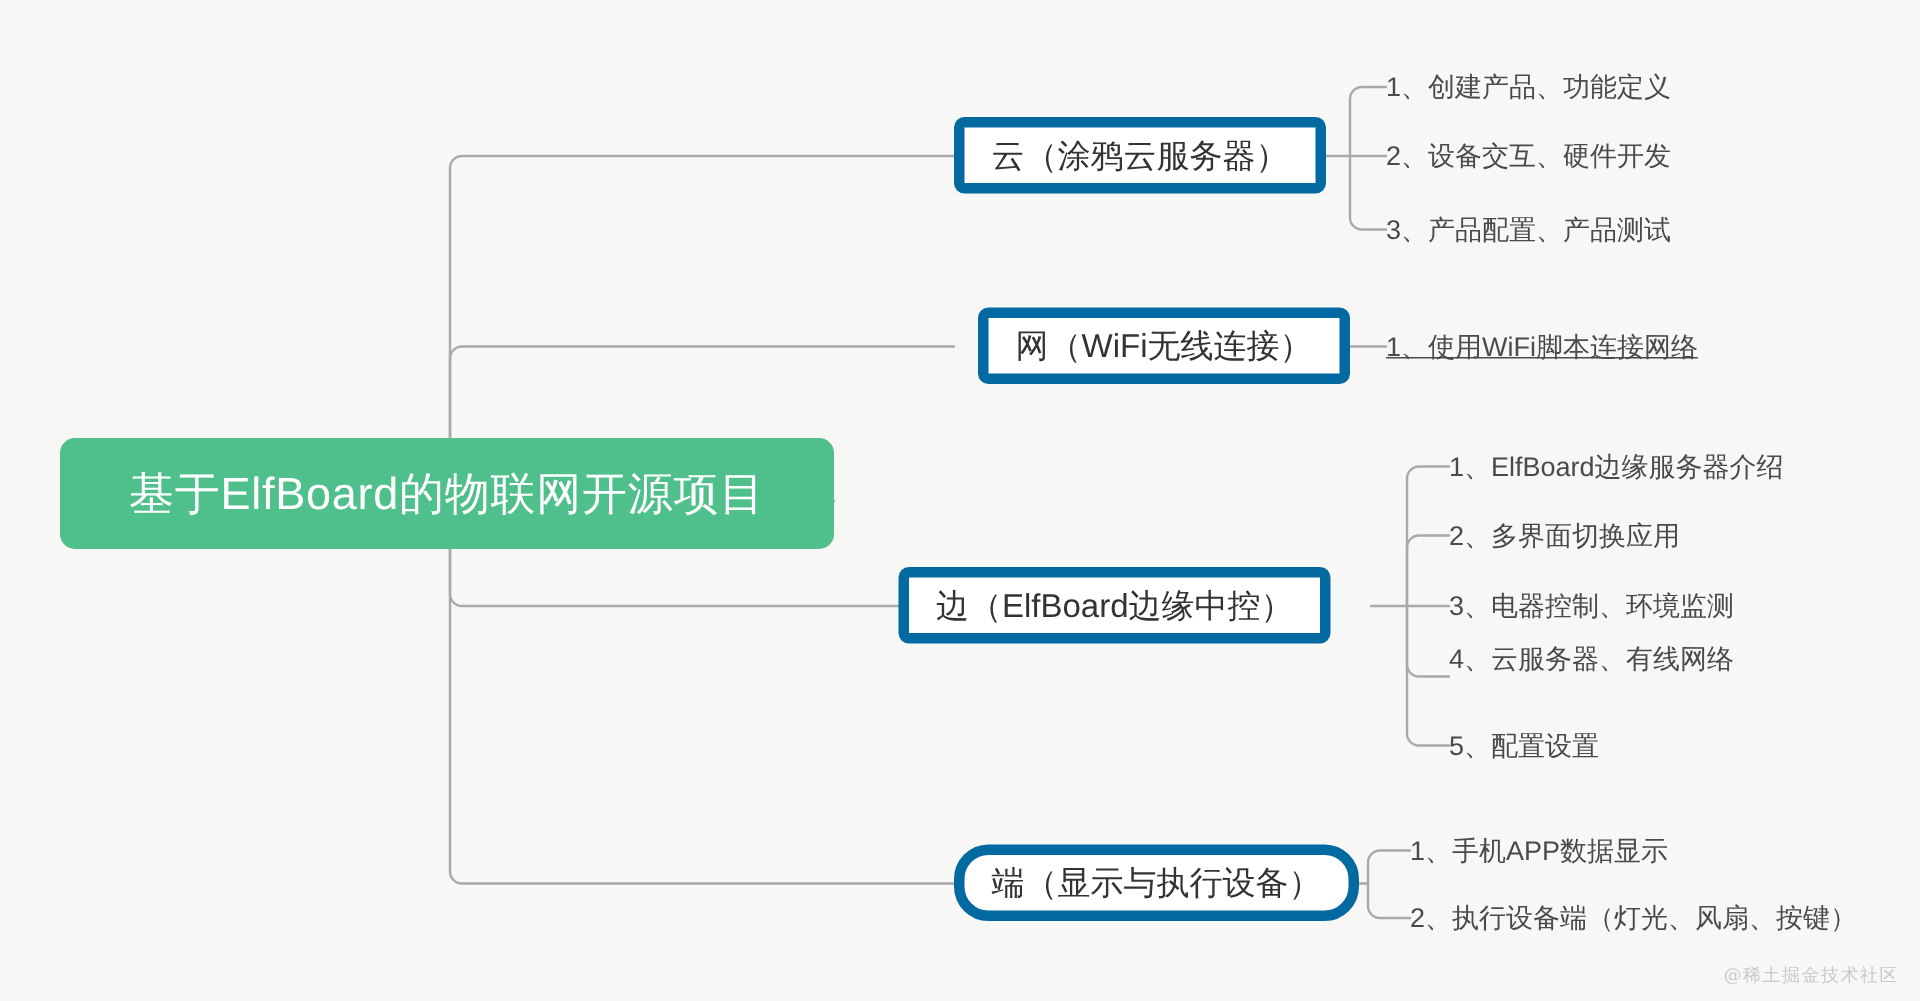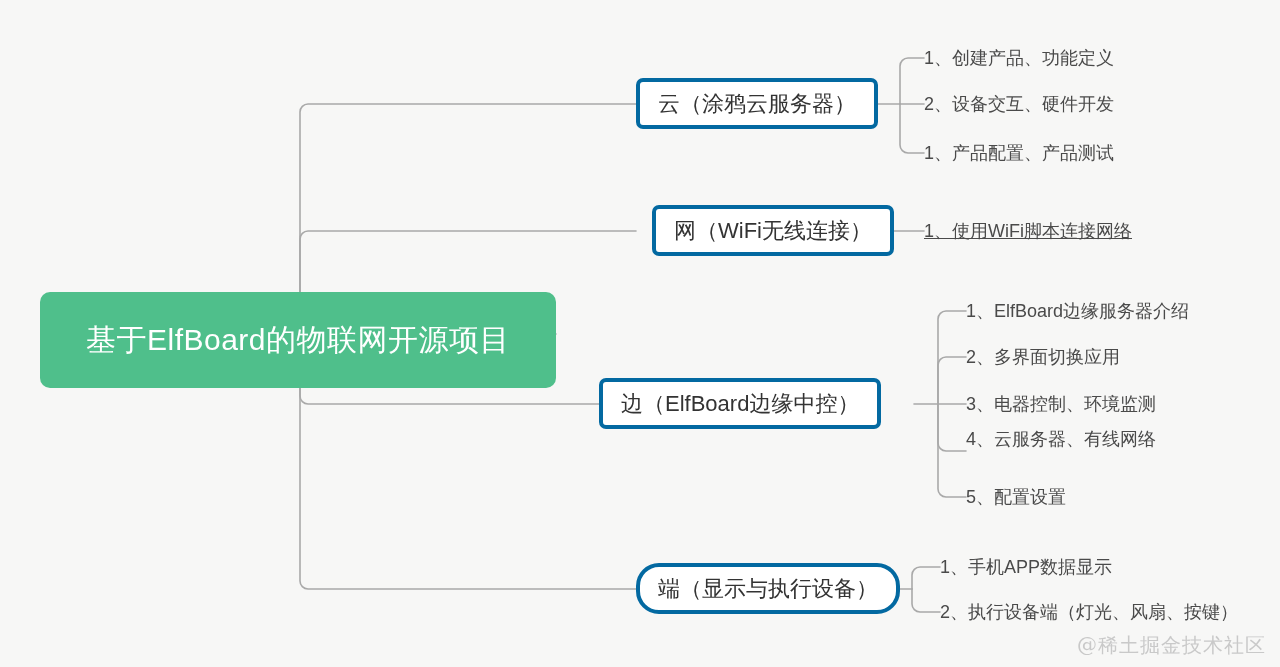--- a/index.html
+++ b/index.html
@@ -32,30 +32,30 @@
     box-sizing: border-box;
     display: flex;
     align-items: center;
     justify-content: center;
     white-space: nowrap;
   }
   .root-node {
     left: 40px;
     top: 292px;
     width: 516px;
-    height: 96px;
+    height: 74px;
     background: #4fbf8b;
     border-radius: 10px;
     color: #ffffff;
     font-size: 30px;
     letter-spacing: 0.5px;
   }
   .branch-node {
     background: #ffffff;
-    border: 4px solid #0369a1;
+    border: 7px solid #0369a1;
     border-radius: 7px;
     color: #333333;
     font-size: 22px;
     height: 51px;
     padding: 0 18px;
     box-shadow: 0 0 0 0 rgba(0,0,0,0);
   }
   .branch-cloud   { left: 636px; top: 78px;  }
   .branch-net     { left: 652px; top: 205px; }
   .branch-edge    { left: 599px; top: 378px; }
@@ -67,21 +67,21 @@
     font-size: 18px;
     white-space: nowrap;
     line-height: 1;
     transform: translateY(-50%);
   }
   .watermark {
     position: absolute;
     right: 14px;
     bottom: 8px;
     color: #c9c9c9;
-    font-size: 20px;
+    font-size: 12px;
     font-family: "DejaVu Serif", "Liberation Serif", serif;
     letter-spacing: 1px;
   }
 </style>
 </head>
 <body>
 
 <div id="mindmap">
 
   <svg class="edges" viewBox="0 0 1280 667" width="1280" height="667" fill="none">
@@ -116,21 +116,21 @@
 
   <div class="node root-node">
     <span>基于ElfBoard的物联网开源项目</span>
   </div>
 
   <div class="node branch-node branch-cloud">
     <span>云（涂鸦云服务器）</span>
   </div>
   <div class="leaf" style="left:924px; top:58px;">1、创建产品、功能定义</div>
   <div class="leaf" style="left:924px; top:104px;">2、设备交互、硬件开发</div>
-  <div class="leaf" style="left:924px; top:153px;">1、产品配置、产品测试</div>
+  <div class="leaf" style="left:924px; top:153px;">3、产品配置、产品测试</div>
 
   <div class="node branch-node branch-net">
     <span>网（WiFi无线连接）</span>
   </div>
   <div class="leaf" style="left:924px; top:231px;text-decoration:underline;">1、使用WiFi脚本连接网络</div>
 
   <div class="node branch-node branch-edge">
     <span>边（ElfBoard边缘中控）</span>
   </div>
   <div class="leaf" style="left:966px; top:311px;">1、ElfBoard边缘服务器介绍</div>

